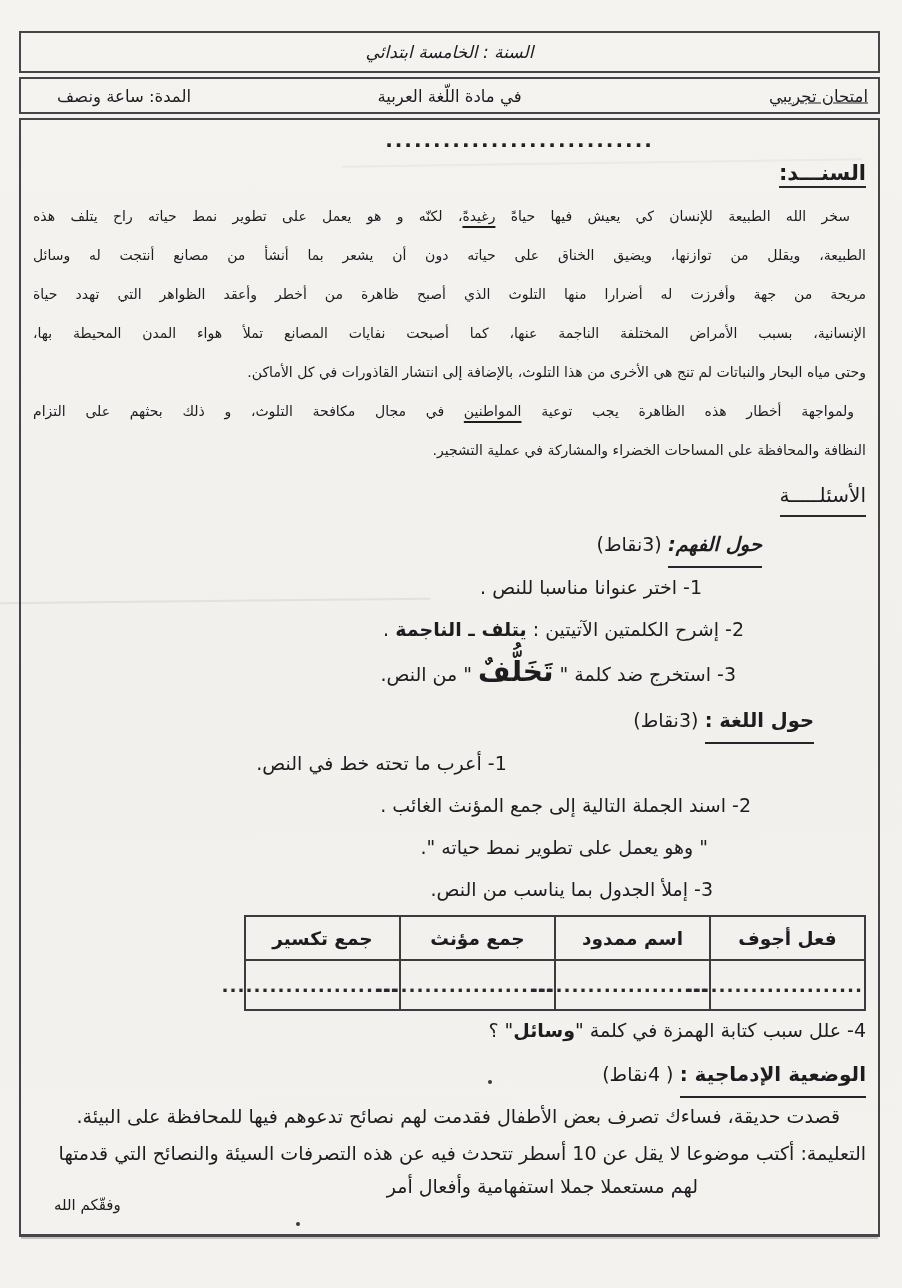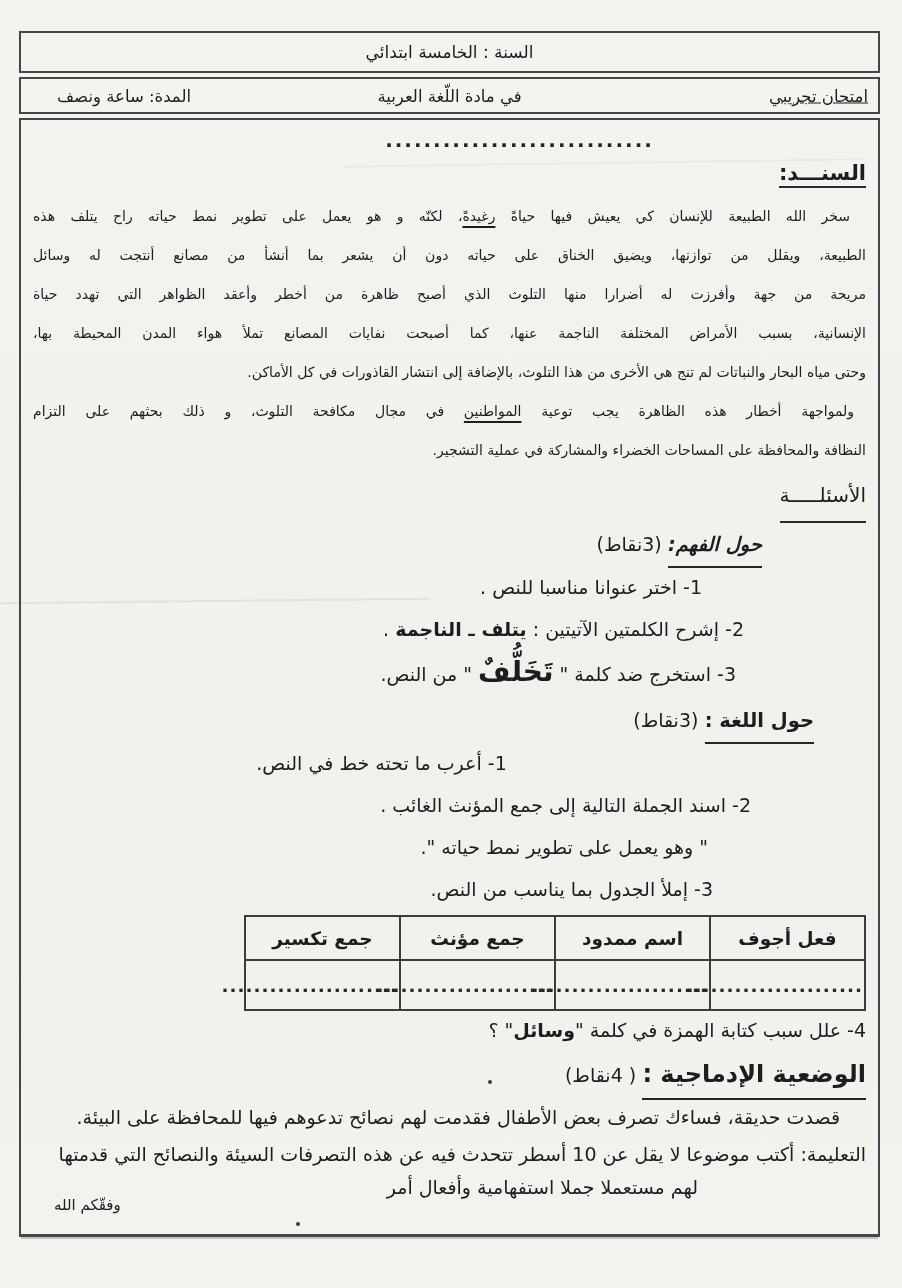--- a/index.html
+++ b/index.html
@@ -4,40 +4,40 @@
 <style>
   html,body{margin:0;padding:0;}
   body{background:#e7e6e3;font-family:"DejaVu Sans",sans-serif;}
   .page{
     position:relative;width:902px;height:1288px;margin:0 auto;
     background:linear-gradient(180deg,#f4f3f0 0%,#f1f0ed 55%,#f3f2ef 100%);
     color:#1d1d20;direction:rtl;overflow:hidden;
   }
   .box{position:absolute;border:2px solid #46464a;box-sizing:border-box;}
   .header-box1{left:19px;top:31px;width:861px;height:42px;
-    display:flex;align-items:center;justify-content:center;font-size:17px;}
+    display:flex;align-items:center;justify-content:center;font-size:17px;font-style:italic;}
   .header-box2{left:19px;top:77px;width:861px;height:37px;font-size:16.5px;}
   .h2-item{position:absolute;top:50%;transform:translateY(-50%);white-space:nowrap;}
   .h2-right{right:10px;text-decoration:underline;}
   .h2-center{left:50%;transform:translate(-50%,-50%);}
   .h2-left{left:36px;text-align:right;}
   .main-box{left:19px;top:118px;width:861px;height:1119px;padding:0 12px;
     border-bottom-width:3px;box-shadow:0 4px 0 -2px rgba(110,110,110,.35);}
   .dots-row{margin-top:12px;height:22px;line-height:16px;text-align:center;
     font-weight:bold;font-size:20px;letter-spacing:2px;position:relative;left:70px;color:#222;}
   .heading-line{margin-top:2px;line-height:34px;}
   .sanad-h{font-size:21px;font-weight:bold;border-bottom:2px solid #2a2a2e;padding-bottom:1px;}
   .passage{margin-top:5px;font-size:14px;line-height:39px;}
   .p-line{text-align:justify;text-align-last:justify;}
   .p-line.plast{text-align-last:right;}
   .p-line.ind1{text-indent:16px;}
   .p-line.ind2{text-indent:12px;}
   .uw{text-decoration:underline;text-underline-offset:5px;text-decoration-thickness:1.5px;}
   .asila-wrap{margin-top:8px;line-height:34px;}
-  .asila-h{font-size:20px;border-bottom:2px solid #2a2a2e;padding-bottom:14px;}
+  .asila-h{font-size:20px;border-bottom:2px solid #2a2a2e;padding-bottom:8px;}
   .q-sec-h{margin-top:14px;font-size:19.5px;line-height:33px;}
   .sec-underline{font-weight:bold;border-bottom:2px solid #26262a;padding-bottom:10px;}
   .italic .sec-underline{font-style:italic;}
   .pts{font-size:19px;}
   .q-line{font-size:19px;line-height:31px;margin-top:11px;}
   .bw{font-weight:bold;}
   .bw.big{font-size:28px;}
   .pr-a{padding-right:104px;} 
   .pr-b{padding-right:164px;} 
   .pr-c{padding-right:122px;} 
@@ -47,21 +47,21 @@
   .pr-g{padding-right:115px;} 
   .pr-h{padding-right:158px;} 
   .pr-i{padding-right:153px;} 
   .pr-j{padding-right:168px;} 
   .fill-table{margin-top:10px;border-collapse:collapse;width:622px;font-size:18.5px;table-layout:fixed;}
   .fill-table th,.fill-table td{border:2px solid #3c3c40;text-align:center;}
   .fill-table th{height:42px;font-weight:bold;padding:0 4px;}
   .fill-table td{height:46px;font-weight:bold;letter-spacing:1px;color:#2a2a2e;}
   .q4line{margin-top:4px;}
   .wadiya{margin-top:12px;}
-  .wadiya .sec-underline{font-size:24px;}
+  .wadiya .sec-underline{font-size:20px;}
   .situation{margin-top:10px;font-size:19px;line-height:31px;text-indent:26px;}
   .ta3lima{margin-top:6px;font-size:19px;line-height:31px;}
   .ta3lima.l2{margin-top:2px;}
   .footer-blessing{position:absolute;left:12px;bottom:20px;font-size:15px;margin-left:21px;}
   .crease{position:absolute;height:2px;background:rgba(140,135,125,.14);}
   .crease.c1{left:0;top:600px;width:430px;transform:rotate(-.6deg);}
   .crease.c2{right:40px;top:162px;width:520px;transform:rotate(-.8deg);opacity:.6;}
   .artifact-dot{position:absolute;width:4px;height:4px;background:#3a3a3e;border-radius:50%;}
   .d1{left:296px;top:1222px;}
   .d2{left:488px;top:1080px;}

